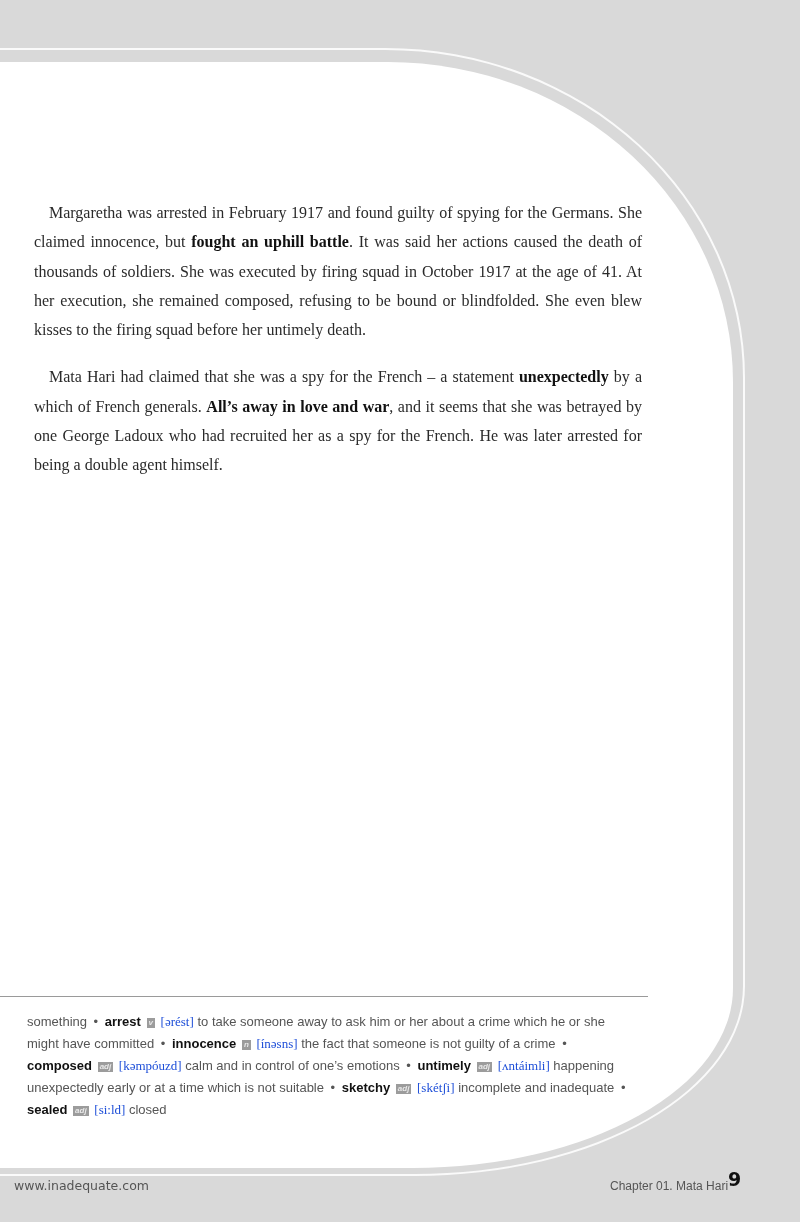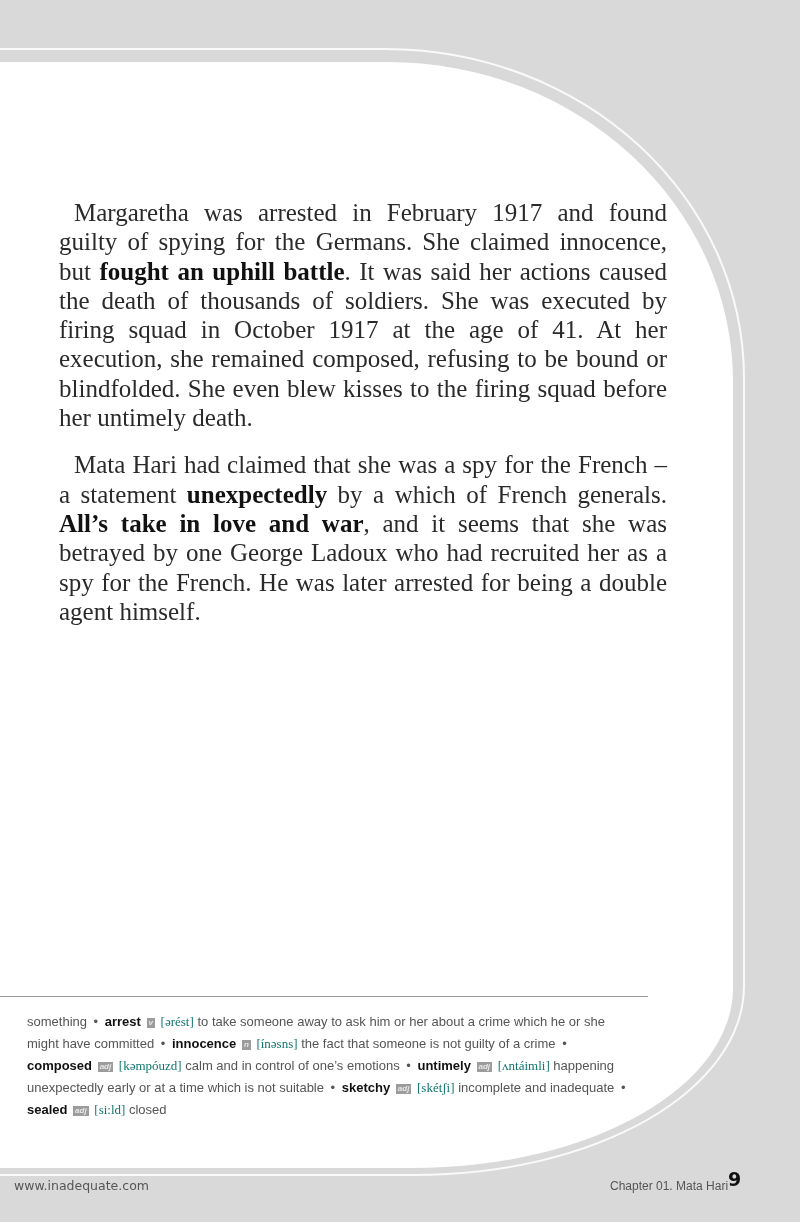--- a/index.html
+++ b/index.html
@@ -8,49 +8,49 @@
     position:absolute; left:-20px; top:48px; width:765px; height:1128px;
     border:2px solid #fafafa; box-sizing:border-box;
     border-top-right-radius:360px 330px; border-bottom-right-radius:330px 190px;
   }
   .page {
     position:absolute; left:-20px; top:62px; width:753px; height:1106px;
     background:#ffffff;
     border-top-right-radius:345px 320px; border-bottom-right-radius:320px 180px;
   }
   .body-text {
-    position:absolute; left:59px; top:198px; width:608px;
-    font-family:"Liberation Serif", serif; font-size:25px; line-height:29.3px;
+    position:absolute; left:34px; top:198px; width:608px;
+    font-family:"Liberation Serif", serif; font-size:16px; line-height:29.3px;
     color:#2a2a2a; text-align:justify;
   }
   .body-text p { margin:0 0 18px 0; text-indent:15px; }
   .body-text b { color:#111; }
   .divider { position:absolute; left:0; top:996px; width:648px; height:1px; background:#9a9a9a; }
   .vocab {
     position:absolute; left:27px; top:1011px; width:610px;
     font-family:"Liberation Sans", sans-serif; font-size:13px; line-height:22px; color:#555;
   }
   .vocab .w { font-weight:bold; color:#111; font-size:13px; }
   .vocab .pos { display:inline-block; background:#9c9c9c; color:#e8e8e8; font-size:8px; font-style:italic;
     font-weight:bold; padding:0 2px; line-height:10px; vertical-align:1px; margin:0 2px; }
-  .vocab .ipa { font-family:"Liberation Serif", serif; color:#0f766e; font-size:13px;margin-top:26px; }
+  .vocab .ipa { font-family:"Liberation Serif", serif; color:#1d4ed8; font-size:13px;margin-top:26px; }
   .vocab .dot { color:#555; margin:0 3px; }
   .footer-left { position:absolute; left:14px; top:1178px; font-family:"DejaVu Sans", sans-serif; font-size:12.5px; color:#555; }
   .footer-right { position:absolute; left:610px; top:1179px; font-family:"Liberation Sans", sans-serif; font-size:12px; color:#555; }
   .page-num { position:absolute; left:728px; top:1168px; font-family:"DejaVu Sans", sans-serif; font-size:19px; font-weight:bold; color:#111; }
 </style>
 </head>
 <body>
 
 <div class="outline"></div>
 <div class="page"></div>
 
 <div class="body-text">
   <p><span>Margaretha was arrested in February 1917 and found guilty of spying for the Germans. She claimed innocence, but </span><b>fought an uphill battle</b><span>. It was said her actions caused the death of thousands of soldiers. She was executed by firing squad in October 1917 at the age of 41. At her execution, she remained composed, refusing to be bound or blindfolded. She even blew kisses to the firing squad before her untimely death.</span></p>
-  <p><span>Mata Hari had claimed that she was a spy for the French – a statement </span><b>unexpectedly</b><span> by a which of French generals. </span><b>All’s take in love and war</b><span>, and it seems that she was betrayed by one George Ladoux who had recruited her as a spy for the French. He was later arrested for being a double agent himself.</span></p>
+  <p><span>Mata Hari had claimed that she was a spy for the French – a statement </span><b>unexpectedly</b><span> by a which of French generals. </span><b>All’s away in love and war</b><span>, and it seems that she was betrayed by one George Ladoux who had recruited her as a spy for the French. He was later arrested for being a double agent himself.</span></p>
 </div>
 
 <div class="divider"></div>
 
 <div class="vocab">
   <span>something</span><span id="vocab-entries"><span class="dot"> • </span><span class="w">arrest</span> <span class="pos">v</span> <span class="ipa">[ərést]</span> <span>to take someone away to ask him or her about a crime which he or she might have committed</span><span class="dot"> • </span><span class="w">innocence</span> <span class="pos">n</span> <span class="ipa">[ínəsns]</span> <span>the fact that someone is not guilty of a crime</span><span class="dot"> • </span><span class="w">composed</span> <span class="pos">adj</span> <span class="ipa">[kəmpóuzd]</span> <span>calm and in control of one’s emotions</span><span class="dot"> • </span><span class="w">untimely</span> <span class="pos">adj</span> <span class="ipa">[ʌntáimli]</span> <span>happening unexpectedly early or at a time which is not suitable</span><span class="dot"> • </span><span class="w">sketchy</span> <span class="pos">adj</span> <span class="ipa">[skétʃi]</span> <span>incomplete and inadequate</span><span class="dot"> • </span><span class="w">sealed</span> <span class="pos">adj</span> <span class="ipa">[si:ld]</span> <span>closed</span></span>
 </div>
 
 <div class="footer-left">www.inadequate.com</div>
 <div class="footer-right">Chapter 01. Mata Hari</div>

